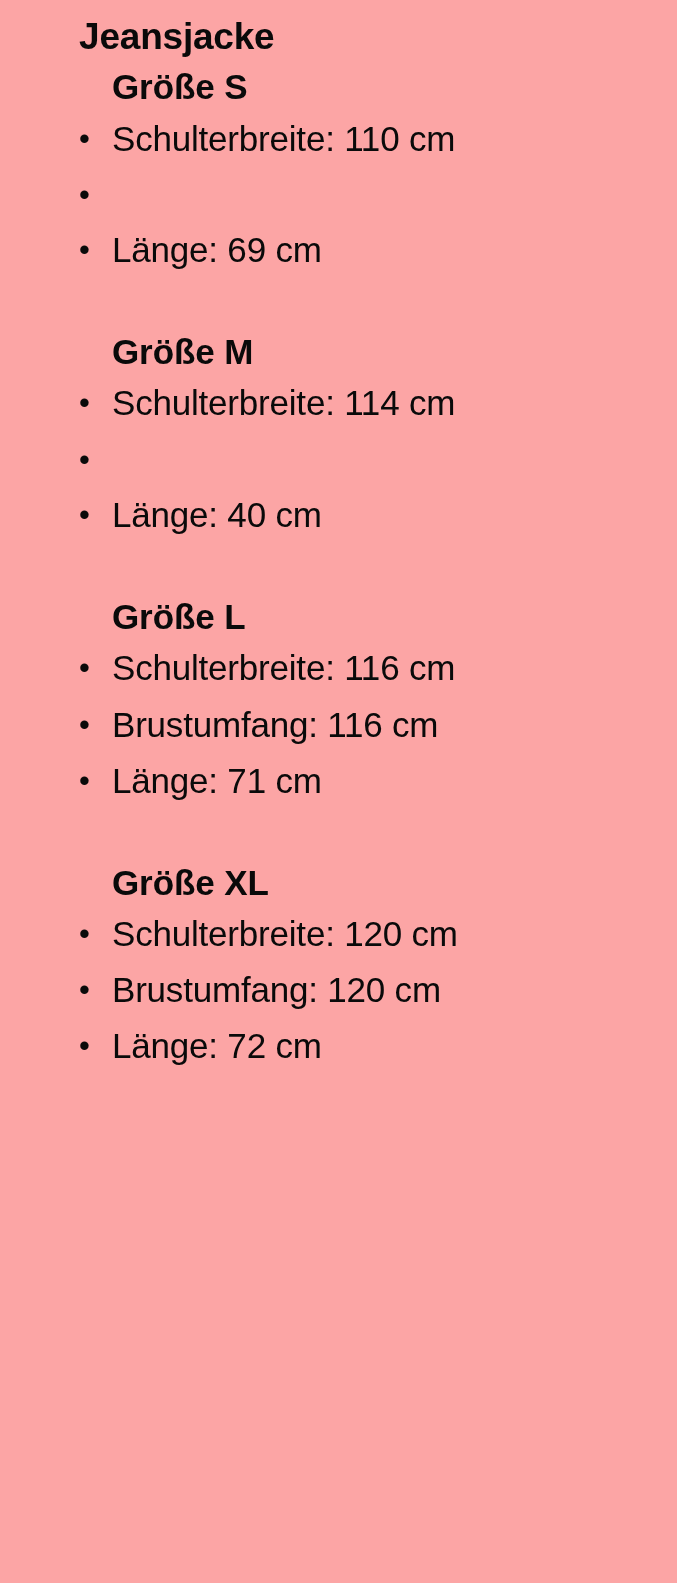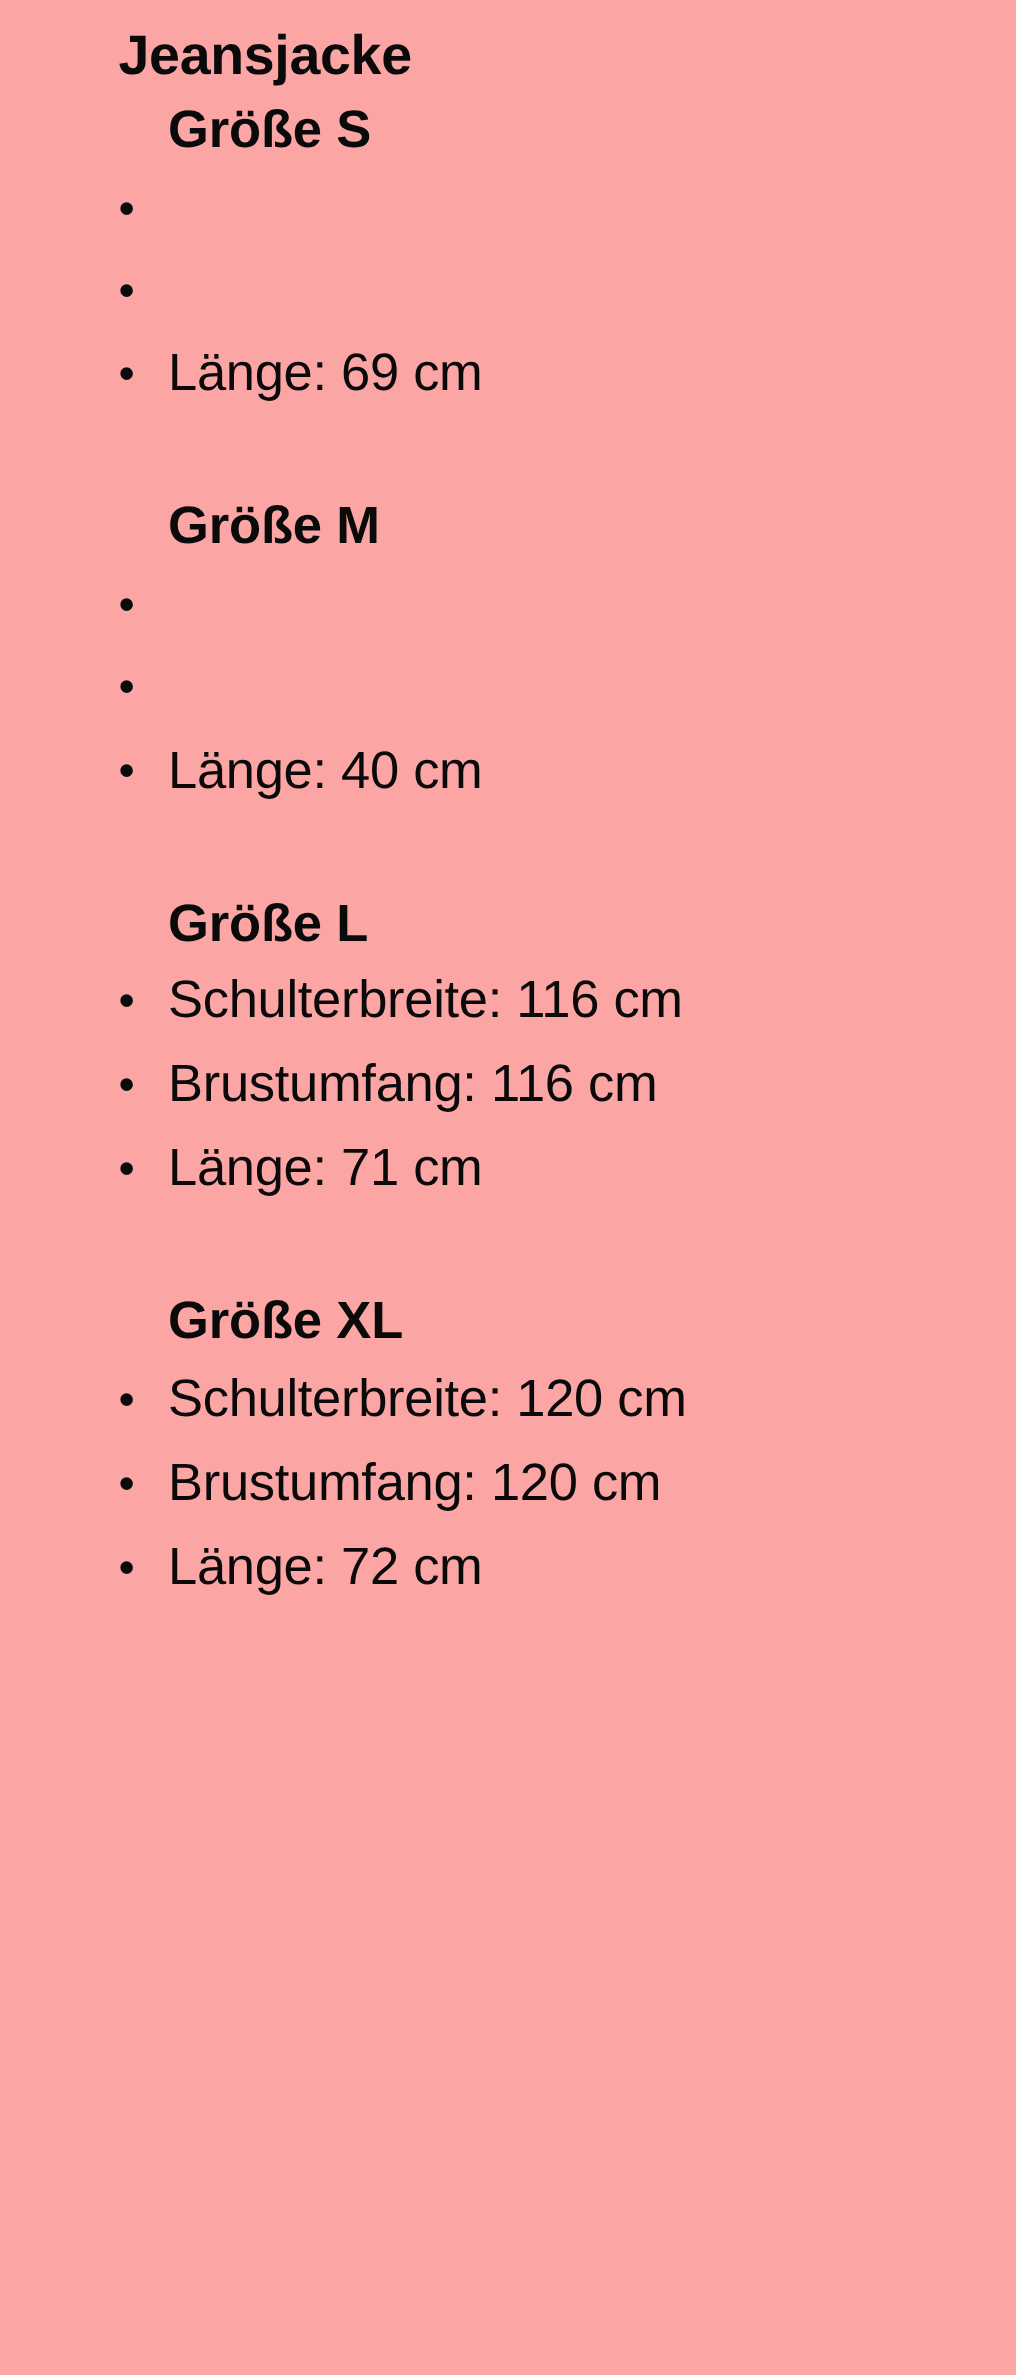--- a/index.html
+++ b/index.html
@@ -75,36 +75,38 @@
 
 <div class="page">
 
   <h1 class="doc-title">Jeansjacke</h1>
 
   <section class="size-block">
     <h2 class="size-heading">Größe S</h2>
     <ul class="measure-list">
       <li>
         <span class="bullet">•</span>
+        <span class="entry-text">Schulterbreite: 110 cm</span>
       </li>
       <li>
         <span class="bullet">•</span>
       </li>
       <li>
         <span class="bullet">•</span>
         <span class="entry-text">Länge: 69 cm</span>
       </li>
     </ul>
   </section>
 
   <section class="size-block">
     <h2 class="size-heading">Größe M</h2>
     <ul class="measure-list">
       <li>
         <span class="bullet">•</span>
+        <span class="entry-text">Schulterbreite: 114 cm</span>
       </li>
       <li>
         <span class="bullet">•</span>
       </li>
       <li>
         <span class="bullet">•</span>
         <span class="entry-text">Länge: 40 cm</span>
       </li>
     </ul>
   </section>

